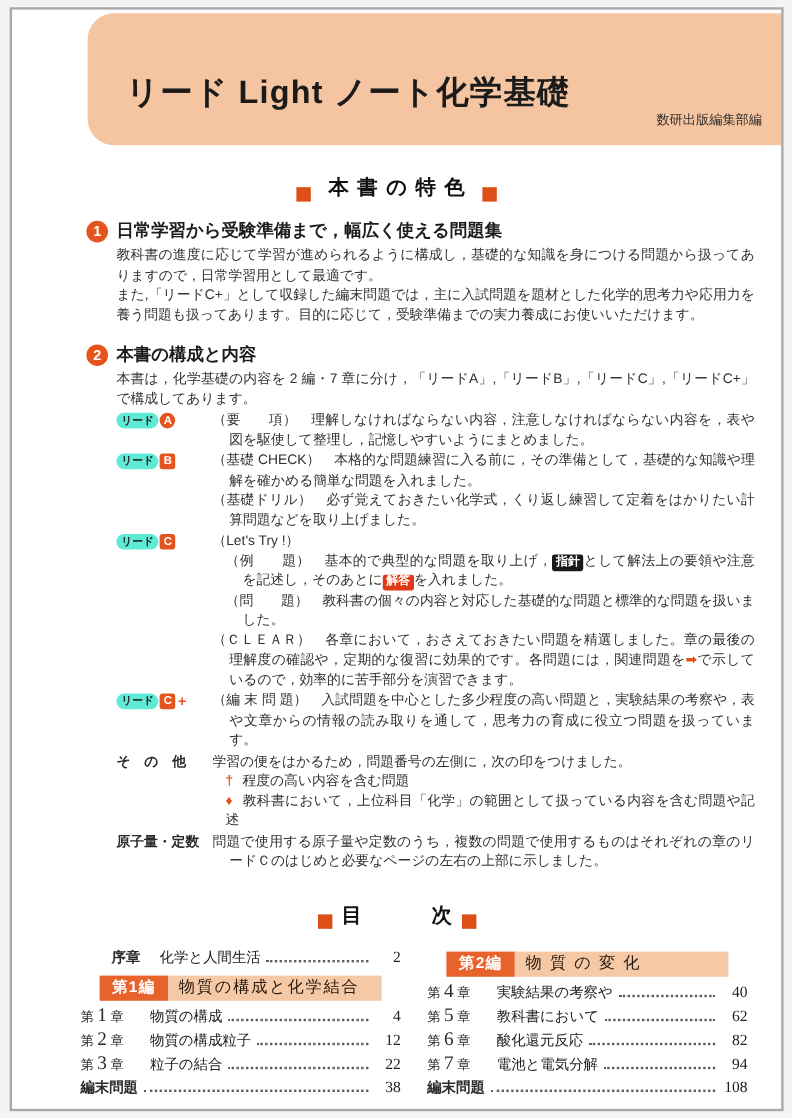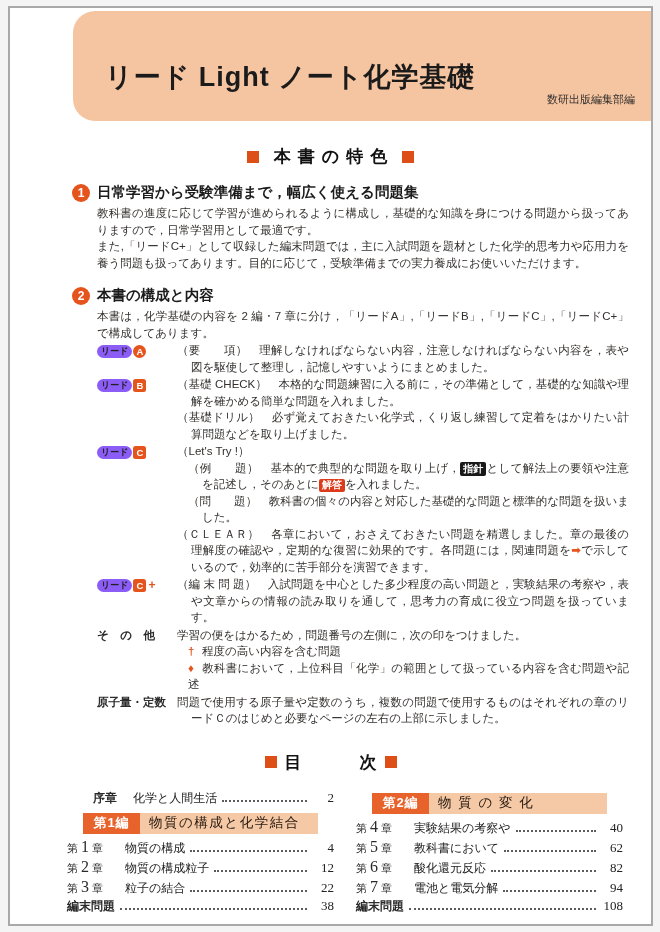--- a/index.html
+++ b/index.html
@@ -17,41 +17,41 @@
   
   .header-box {
     margin:3px 0 0 63px; height:110px;
     background:#f5c4a0; border-radius:22px 0 0 22px;
     position:relative; padding:28px 0 0 32px; box-sizing:border-box;
   }
   .edition { font-size:13px; font-weight:bold; color:#2b2b2b; }
   .book-title { font-size:27px; font-weight:bold; color:#1b1b1b; margin-top:20px; letter-spacing:1px; }
   .publisher { position:absolute; right:16px; bottom:14px; font-size:11px; color:#33302e; }
   
-  .sec-heading { display:flex; align-items:center; justify-content:center; margin-top:24px; gap:8px; }
+  .sec-heading { display:flex; align-items:flex-end; justify-content:center; margin-top:24px; gap:8px; }
   .sq { width:12px; height:12px; background:#dd4f17; flex:0 0 12px; }
   .sec-heading-text { font-size:17px; font-weight:bold; letter-spacing:7px; color:#111; text-indent:7px; }
   .toc-words { display:flex; gap:58px; font-size:17px; font-weight:bold; color:#111; }
   
   .feature { margin:15px 22px 0 62px; }
   .feature-title { display:flex; align-items:center; gap:7px; margin-bottom:3px; }
   .num-circle {
     width:18px; height:18px; border-radius:50%; background:#e4541c; color:#fff;
     font-size:12px; font-weight:bold; display:flex; align-items:center; justify-content:center; flex:0 0 18px;
   }
   .feature-title-text { font-size:14.5px; font-weight:bold; color:#1c1c1c; }
   .body-text { font-size:11.5px; line-height:16.5px; color:#33302e; text-align:justify; }
   .paras { margin-left:25px; }
   
   .rows { margin-left:25px; margin-top:1px; }
   .row { display:grid; grid-template-columns:80px 1fr; margin-top:1px; }
   .row-label { font-size:11.5px; line-height:16.5px; font-weight:bold; color:#2b2b2b; white-space:nowrap; }
   .lead-badge { display:inline-flex; align-items:center; gap:1px; }
   .lead-pill {
-    background:#8b5cf6; border-radius:7px; font-size:9px; line-height:12px;
+    background:#5eead4; border-radius:7px; font-size:9px; line-height:12px;
     padding:0.5px 4px 1px; color:#222; font-weight:bold;
   }
   .grade {
     width:13px; height:13px; display:inline-flex; align-items:center; justify-content:center;
     background:#e4541c; color:#fff; font-size:9.5px; font-weight:bold; line-height:13px;
   }
   .grade.circle { border-radius:50%; }
   .grade.square { border-radius:2.5px; }
   .plus { color:#e4541c; font-weight:bold; font-size:12px; margin-left:1px; }
   .entry { padding-left:14px; text-indent:-14px; }

